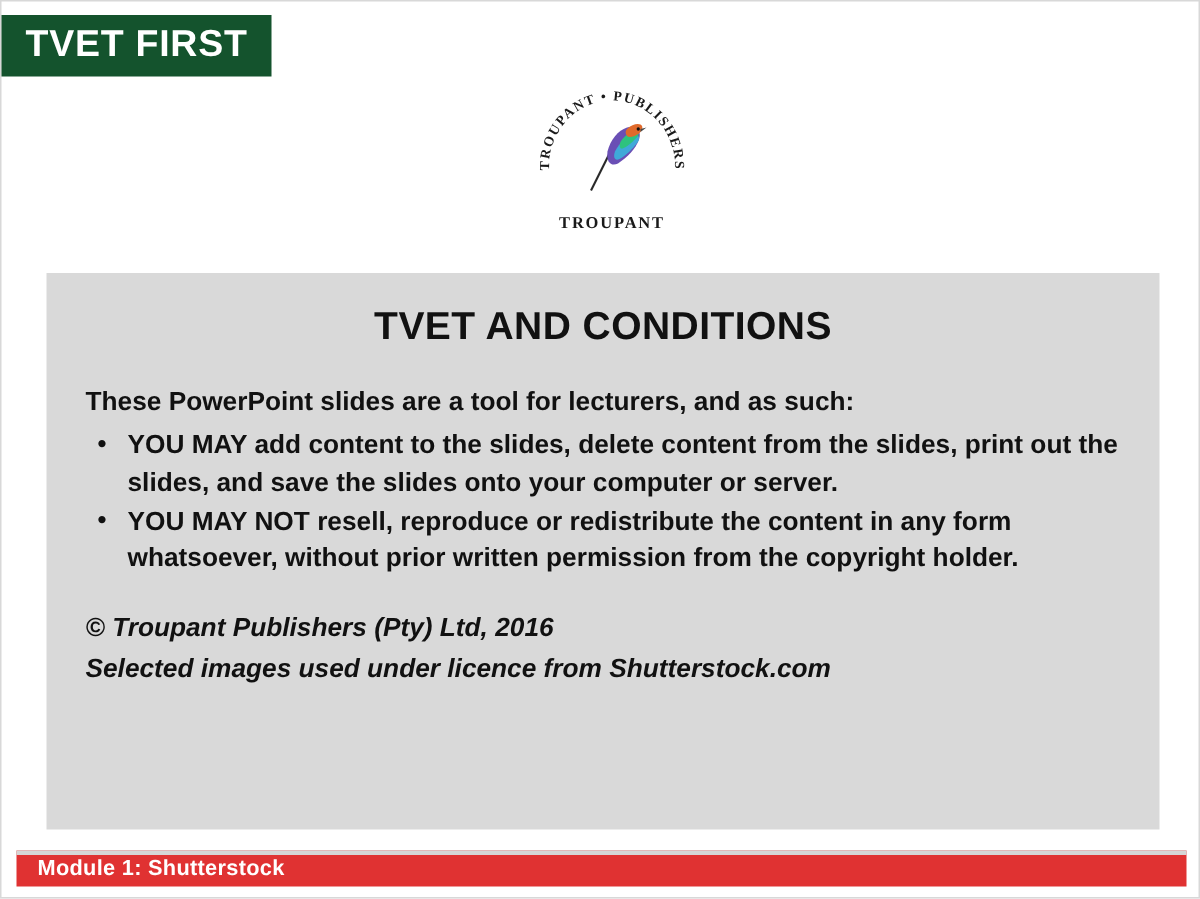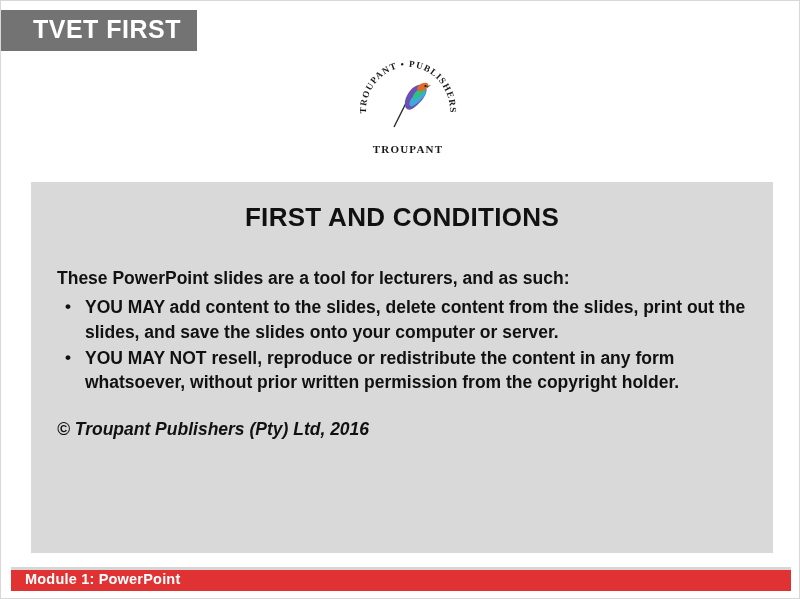--- a/index.html
+++ b/index.html
@@ -22,26 +22,26 @@
     background: #ffffff;
     border: 1px solid #d8d8d8;
     box-sizing: border-box;
   }
 
   
   .brand-tag {
     position: absolute;
     left: 0;
     top: 9px;
-    background: #737373;
+    background: #14532d;
     color: #ffffff;
     font-size: 25px;
     font-weight: bold;
     letter-spacing: 0.5px;
-    padding: 7px 16px 9px 32px;
+    padding: 7px 16px 9px 16px;
     line-height: 1;
   }
 
   
   .logo {
     position: absolute;
     left: 352px;
     top: 48px;
     width: 110px;
     height: 112px;
@@ -92,21 +92,21 @@
     letter-spacing: 0.3px;
   }
   .panel-body {
     padding: 22px 26px 0 26px;
     color: #111111;
     font-size: 17.5px;
     font-weight: bold;
     line-height: 1.42;
   }
   .lead {
-    margin: 11px 0 4px 0;
+    margin: 0 0 4px 0;
   }
   ul.rights {
     list-style: none;
     margin: 0;
     padding: 0;
   }
   ul.rights li {
     position: relative;
     padding-left: 28px;
     margin-bottom: 1px;
@@ -177,37 +177,38 @@
         <path d="M56,45 C59,41 63,38 66,38 C68,38 68.5,40 67,42 C64.5,45 60,49 57,50 C55,50.5 54.5,47.5 56,45 Z" fill="#2ec27e"></path>
         <path d="M60,37 C63,34 67,33 69,34 C71,35 70.5,38 68,40 C66,41.5 62,43 60.5,42 C59,41 58.5,38.5 60,37 Z" fill="#e06a2b"></path>
         <circle cx="67.5" cy="37" r="1.1" fill="#111111"></circle>
         <path d="M69,37 L73,36 L69,39 Z" fill="#4a4a4a"></path>
       </g>
     </svg>
     <div class="logo-word">TROUPANT</div>
   </div>
 
   <div class="panel">
-    <div class="panel-title">FIRST AND CONDITIONS</div>
+    <div class="panel-title">TVET AND CONDITIONS</div>
     <div class="panel-body">
       <p class="lead">These PowerPoint slides are a tool for lecturers, and as such:</p>
       <ul class="rights">
         <li>
           <span class="bullet">•</span>
           <span class="ul-under">YOU MAY</span><span> add content to the slides, delete content from the slides, print out the slides, and save the slides onto your computer or server.</span>
         </li>
         <li>
           <span class="bullet">•</span>
           <span class="ul-under">YOU MAY NOT</span><span> resell, reproduce or redistribute the content in any form whatsoever, without prior written permission from the copyright holder.</span>
         </li>
       </ul>
       <div class="copyright">
         <div>© Troupant Publishers (Pty) Ltd, 2016</div>
+        <div>Selected images used under licence from Shutterstock.com</div>
       </div>
     </div>
   </div>
 
   <div class="footer-bar">
     <div class="stripe-top"></div>
-    <div class="footer-text">Module 1: PowerPoint</div>
+    <div class="footer-text">Module 1: Shutterstock</div>
   </div>
 
 </div>
 
 </body></html>

